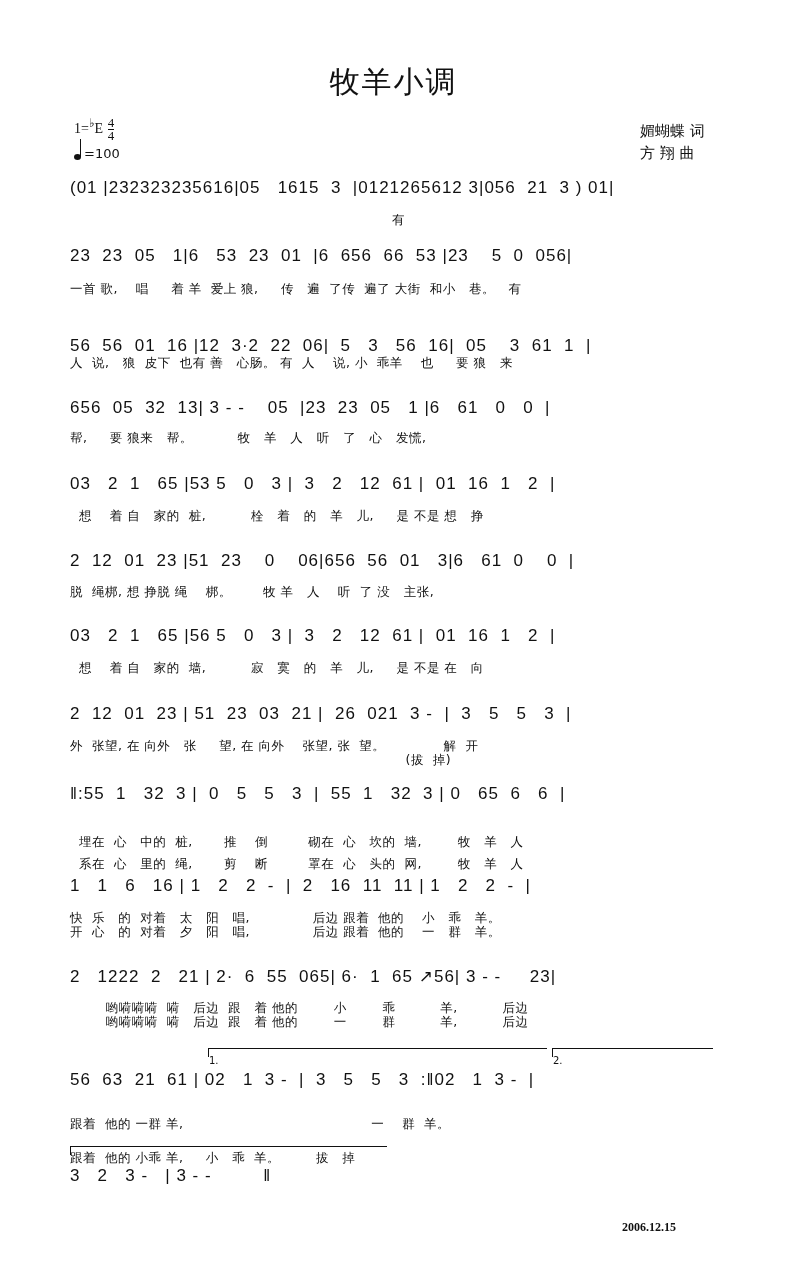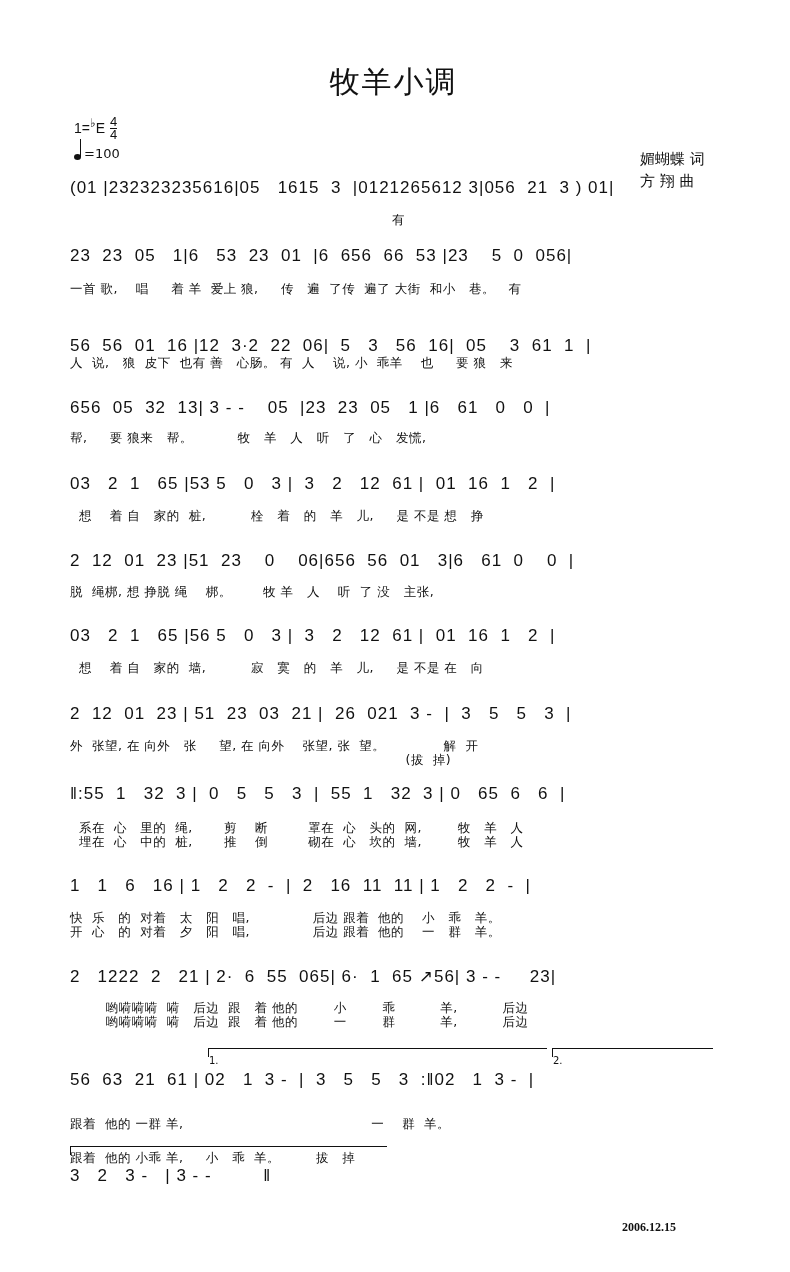--- a/index.html
+++ b/index.html
@@ -1,27 +1,27 @@
 <!DOCTYPE html>
 <html><head>
 <meta charset="utf-8">
 <style>
   html,body{margin:0;padding:0;background:#fff;}
   body{width:790px;height:1272px;position:relative;overflow:hidden;font-family:"DejaVu Sans",sans-serif;color:#111;}
   .abs{position:absolute;}
   .title{left:0;width:787px;top:62px;text-align:center;font-family:"DejaVu Serif",serif;font-size:30px;letter-spacing:2px;}
-  .key{left:74px;top:116px;font-family:Liberation Sans, sans-serif;font-size:14px;}
+  .key{left:74px;top:116px;font-family:Liberation Serif, serif;font-size:14px;}
   .key .flat{font-size:12px;vertical-align:super;}
   .frac{display:inline-block;vertical-align:middle;text-align:center;line-height:12px;font-size:13px;margin-left:1px;}
   .frac span{display:block;}
   .frac .num{border-bottom:1px solid #111;}
   .tempo{left:74px;top:146px;font-size:13px;}
   .note-glyph{display:inline-block;width:7px;height:6px;background:#111;border-radius:50%;position:relative;top:2px;margin-right:3px;}
   .note-glyph:before{content:"";position:absolute;right:0;bottom:3px;width:1.3px;height:18px;background:#111;}
-  .credits{left:640px;top:120px;font-size:15px;line-height:22px;margin-top:28px;}
+  .credits{left:640px;top:120px;font-size:15px;line-height:22px;}
   .line{left:70px;width:650px;font-family:"Liberation Sans","DejaVu Sans",sans-serif;font-size:17px;white-space:pre;letter-spacing:1px;}
   .lyric{left:70px;width:650px;font-size:12.5px;white-space:pre;letter-spacing:0.5px;}
   .date{left:622px;top:1220px;font-family:"Liberation Serif","DejaVu Serif",serif;font-weight:bold;font-size:12px;}
   .wm{left:640px;top:1293px;font-size:10px;color:#999;margin-left:46px;}
   .wm .en{color:#e08a1e;}
   .volta{border-top:1.3px solid #111;border-left:1.3px solid #111;height:8px;}
   .volta-lbl{font-size:10px;}
 </style>
 </head>
 <body>
@@ -60,21 +60,21 @@
 <div class="abs lyric" style="top:584px">脱  绳梆, 想 挣脱 绳    梆。       牧 羊   人    听  了 没   主张,</div>
 
 <div class="abs line" style="top:626px">03   2  1   65 |56 5   0   3 |  3   2   12  61 |  01  16  1   2  |</div>
 <div class="abs lyric" style="top:660px">  想    着 自   家的  墙,          寂   寞   的   羊   儿,     是 不是 在   向</div>
 
 <div class="abs line" style="top:704px">2  12  01  23 | 51  23  03  21 |  26  021  3 -  |  3   5   5   3  |</div>
 <div class="abs lyric" style="top:738px">外  张望, 在 向外   张     望, 在 向外    张望, 张  望。             解  开</div>
 <div class="abs lyric" style="top:752px">                                                                           (拔  掉)</div>
 
 <div class="abs line" style="top:784px">‖:55  1   32  3 |  0   5   5   3  |  55  1   32  3 | 0   65  6   6  |</div>
-<div class="abs lyric" style="top:820px">  系在  心   里的  绳,       剪    断         罩在  心   头的  网,        牧   羊   人</div>
+<div class="abs lyric" style="top:856px">  系在  心   里的  绳,       剪    断         罩在  心   头的  网,        牧   羊   人</div>
 <div class="abs lyric" style="top:834px">  埋在  心   中的  桩,       推    倒         砌在  心   坎的  墙,        牧   羊   人</div>
 
 <div class="abs line" style="top:876px">1   1   6   16 | 1   2   2  -  |  2   16  11  11 | 1   2   2  -  |</div>
 <div class="abs lyric" style="top:910px">快  乐   的  对着   太   阳   唱,              后边 跟着  他的    小   乖   羊。</div>
 <div class="abs lyric" style="top:924px">开  心   的  对着   夕   阳   唱,              后边 跟着  他的    一   群   羊。</div>
 
 <div class="abs line" style="top:966px">2   1222  2   21 | 2·  6  55  065| 6·  1  65 ↗56| 3 - -     23|</div>
 <div class="abs lyric" style="top:1000px">        哟嗬嗬嗬  嗬   后边  跟   着 他的        小        乖          羊,          后边</div>
 <div class="abs lyric" style="top:1014px">        哟嗬嗬嗬  嗬   后边  跟   着 他的        一        群          羊,          后边</div>
 

